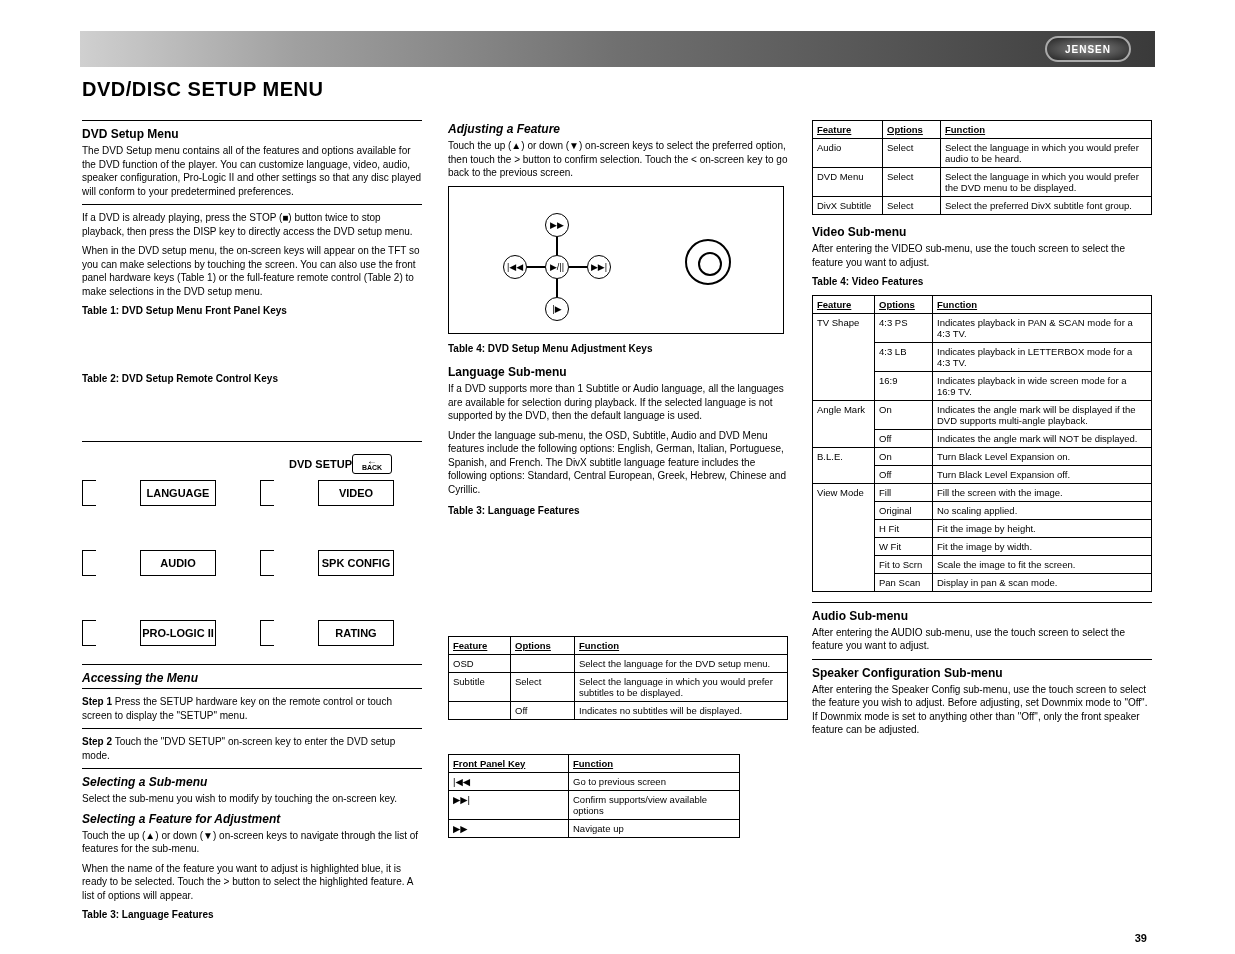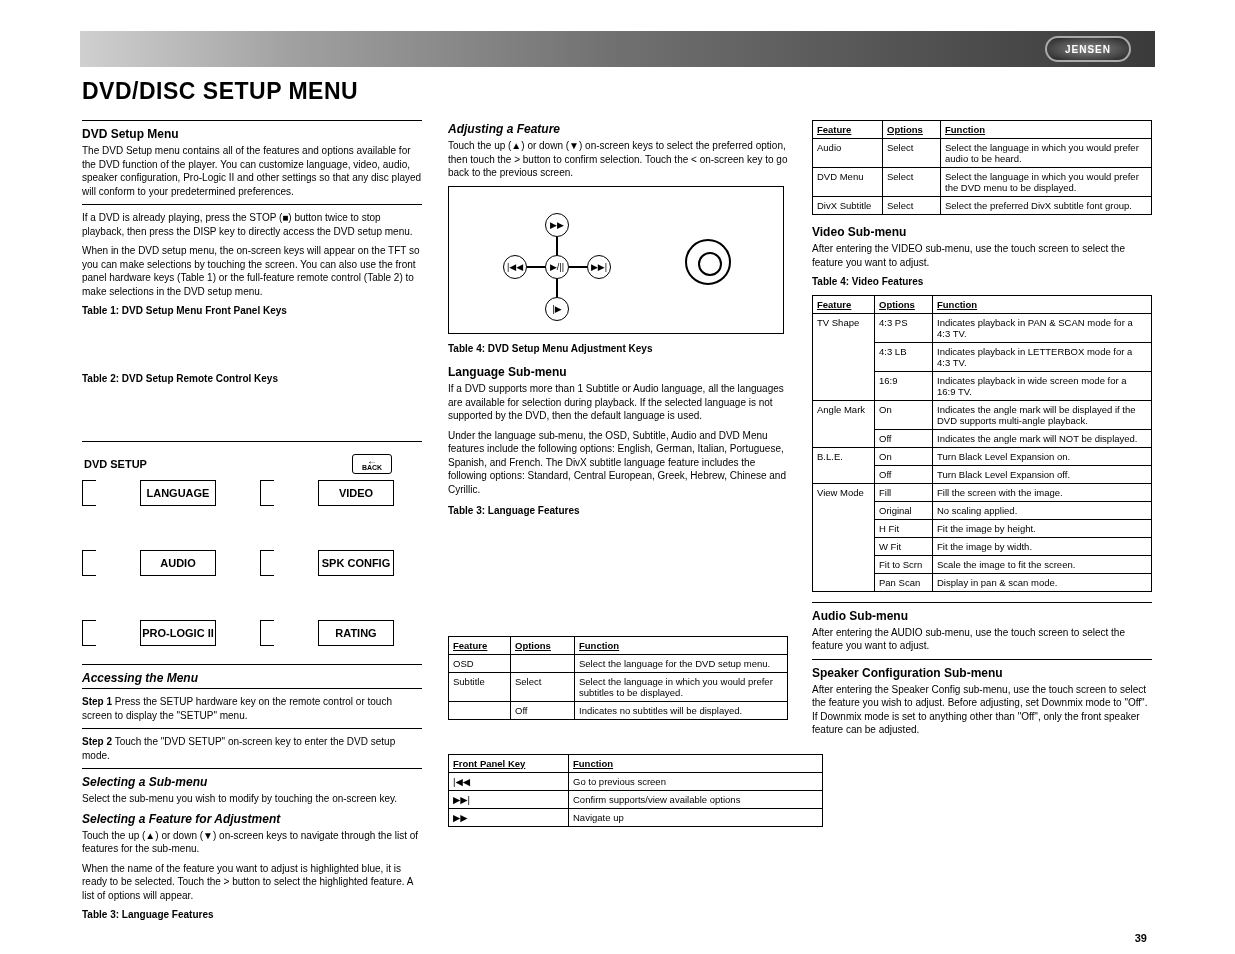--- a/index.html
+++ b/index.html
@@ -25,21 +25,21 @@
     color: #fff;
     font-size: 10px;
     font-weight: bold;
     display: flex; align-items: center; justify-content: center;
     letter-spacing: 1px;
     border: 2px solid #aaa;
   }
   .page-title {
     position: absolute;
     left: 82px; top: 78px;
-    font-size: 23px;
+    font-size: 20px;
     font-weight: 900;
     font-family: Arial Black, Arial, sans-serif;
     letter-spacing: 0.5px;
   }
 
   
   .col1 { position: absolute; left: 82px;  width: 340px; }
   .col2 { position: absolute; left: 448px; width: 340px; }
   .col3 { position: absolute; left: 812px; width: 340px; }
 
@@ -54,23 +54,22 @@
   p.body { font-size: 10px; line-height: 1.35; margin-bottom: 6px; }
   p.body b { font-weight: bold; }
   .note { font-size: 10px; font-style: italic; }
 
   
   .setup-ui {
     width: 312px; margin-top: 6px;
     font-size: 11px;
   }
   .setup-ui .hdr {
-    display: flex; justify-content: space-between; align-items: center;
+    display: flex; justify-content: flex-end; align-items: center;
     padding: 6px 2px;
-    gap: 36px;
   }
   .back-chip {
     width: 40px; height: 20px; border: 1.5px solid #000;
     border-radius: 3px;
     display: flex; flex-direction: column; align-items: center; justify-content: center;
     font-size: 7px; font-weight: bold; line-height: 1;
   }
   .back-chip .arrow { font-size: 10px; line-height: 0.7; }
   .setup-grid {
     display: grid; grid-template-columns: 14px 1fr 14px 1fr;
@@ -214,21 +213,21 @@
     </tr>
     <tr>
       <td></td>
           <td>Off</td>
           <td>Indicates no subtitles will be displayed.</td>
     </tr>
   </tbody>
     </table>
 </div>
 
-<div style="position:absolute; left:448px; top:754px; width:375px;">
+<div style="position:absolute; left:448px; top:754px; width:292px;">
   <table class="tbl">
     <tbody>
         <tr>
       <th style="width:120px;" colspan="1">Front Panel Key</th>
       <th>Function</th>
     </tr>
     <tr>
           <td>|◀◀</td>
           <td>Go to previous screen</td>
         </tr>

